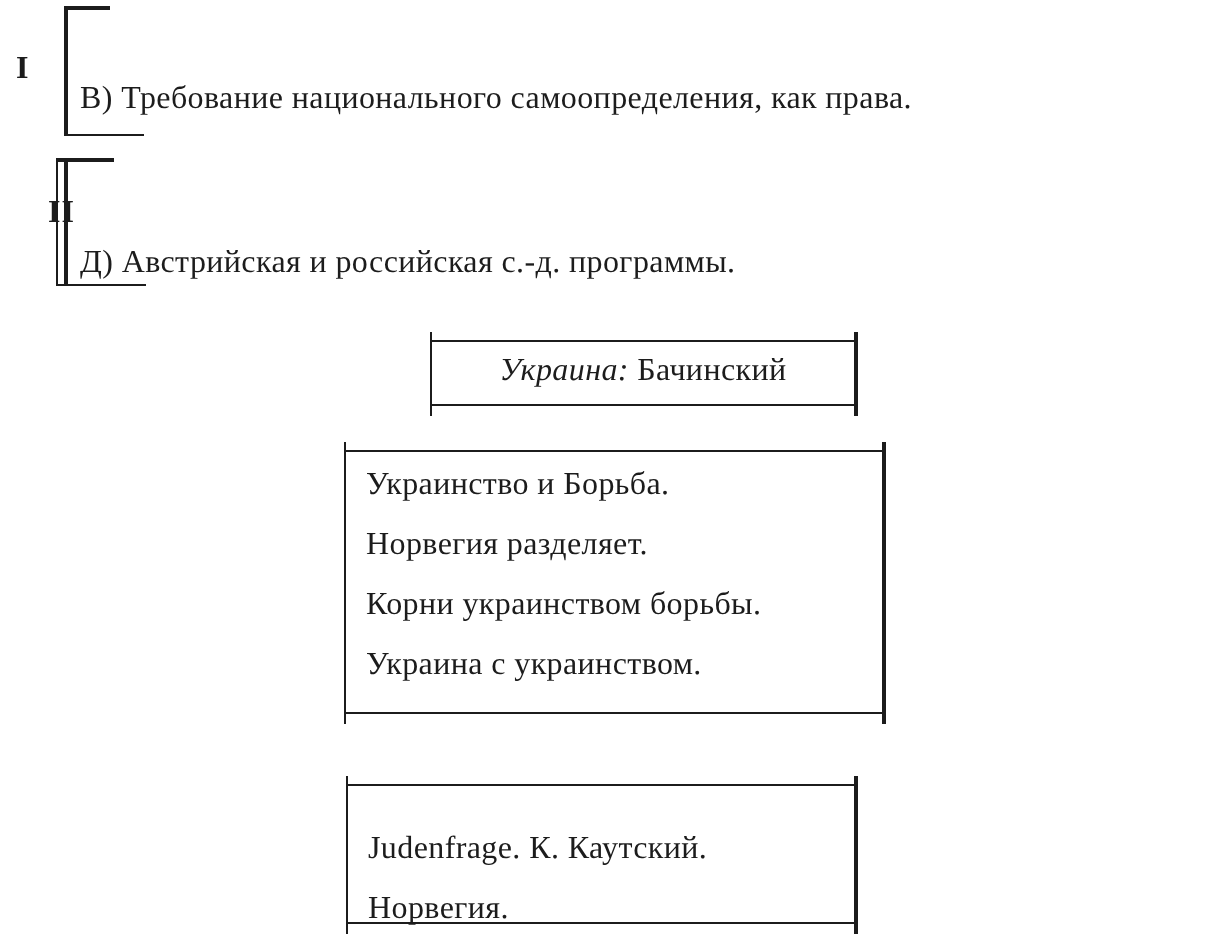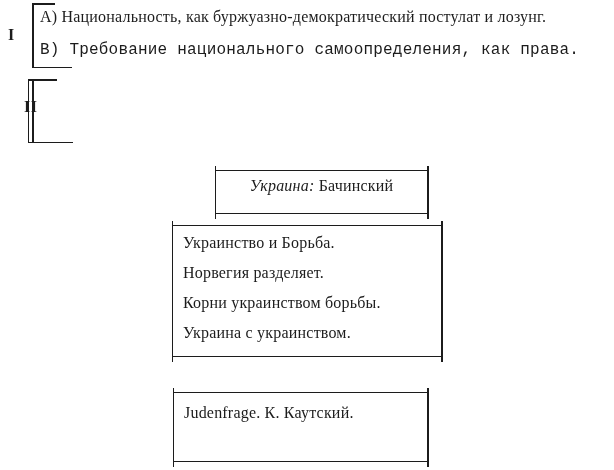--- a/index.html
+++ b/index.html
@@ -65,41 +65,42 @@
 <div class="page">
 
   <span class="numeral" style="left:8px;top:26px;">I</span>
 
   <div>
     <div class="stroke" style="left:32px;top:3px;width:1.5px;height:65px;"></div>
     <div class="stroke" style="left:32px;top:3px;width:23px;height:1.5px;"></div>
     <div class="stroke" style="left:32px;top:66.5px;width:40px;height:1.5px;"></div>
   </div>
 
-  <div class="oline" style="left:40px;top:8px;">А) Национальность, как буржуазно-демократический постулат и лозунг.</div>
-  <div class="oline" style="left:40px;top:41px;font-family:Liberation Mono, monospace;">В) Требование национального самоопределения, как права.</div>
+  <div class="oline" style="left:40px;top:41px;">В) Требование национального самоопределения, как права.</div>
 
   <span class="numeral" style="left:24px;top:98px;">II</span>
 
   <div>
     <div class="stroke" style="left:27.5px;top:79px;width:1.5px;height:64px;"></div>
     <div class="stroke" style="left:32px;top:79px;width:1.5px;height:64px;"></div>
     <div class="stroke" style="left:27.5px;top:79px;width:29px;height:1.5px;"></div>
     <div class="stroke" style="left:27.5px;top:141.5px;width:45px;height:1.5px;"></div>
   </div>
 
+  <div class="oline" style="left:40px;top:123px;">Д) Австрийская и российская с.-д. программы.</div>
 
-  <div class="wbox" style="left:215px;top:170px;width:213px;height:44px;">
+  <div class="wbox" style="left:215px;top:170px;width:213px;height:33px;">
     <div class="box-title"><span class="it">Украина:</span> <span>Бачинский</span></div>
   </div>
 
   <div class="wbox" style="left:172px;top:225px;width:270px;height:132px;padding:2px 0 0 10px;">
     <div class="box-line">Украинство и Борьба.</div>
     <div class="box-line">Норвегия разделяет.</div>
     <div class="box-line">Корни украинством борьбы.</div>
     <div class="box-line">Украина с украинством.</div>
   </div>
 
-  <div class="wbox" style="left:173px;top:392px;width:255px;height:70px;padding:5px 0 0 10px;">
+  <div class="wbox" style="left:173px;top:392px;width:255px;height:70px;padding:17px 0 0 10px;">
     <div class="box-line">Judenfrage. К. Каутский.</div>
+    <div class="box-line">Норвегия.</div>
   </div>
 
 </div>
 
 </body></html>

